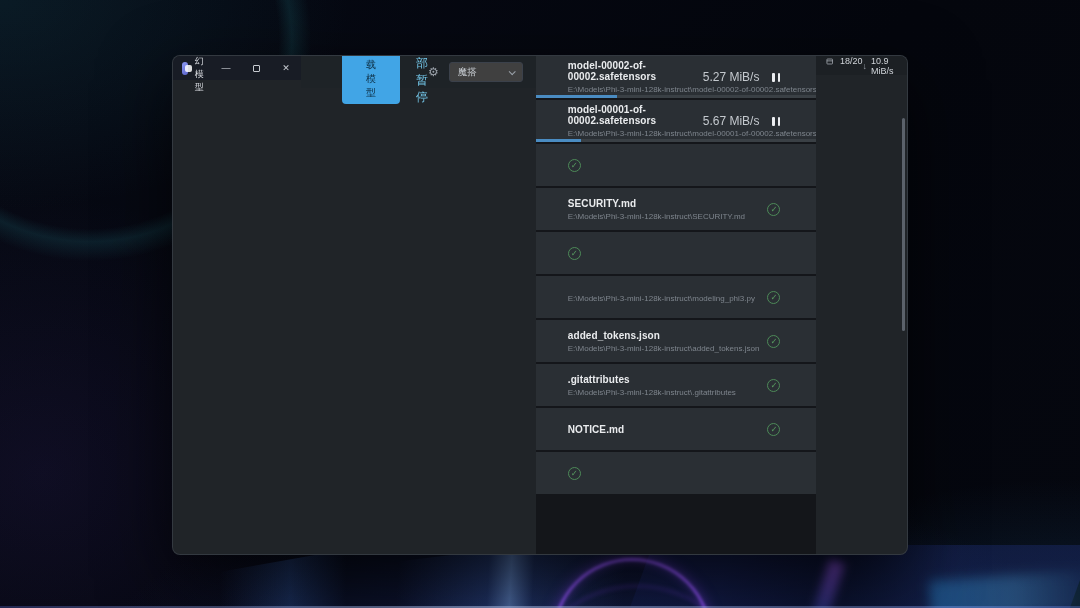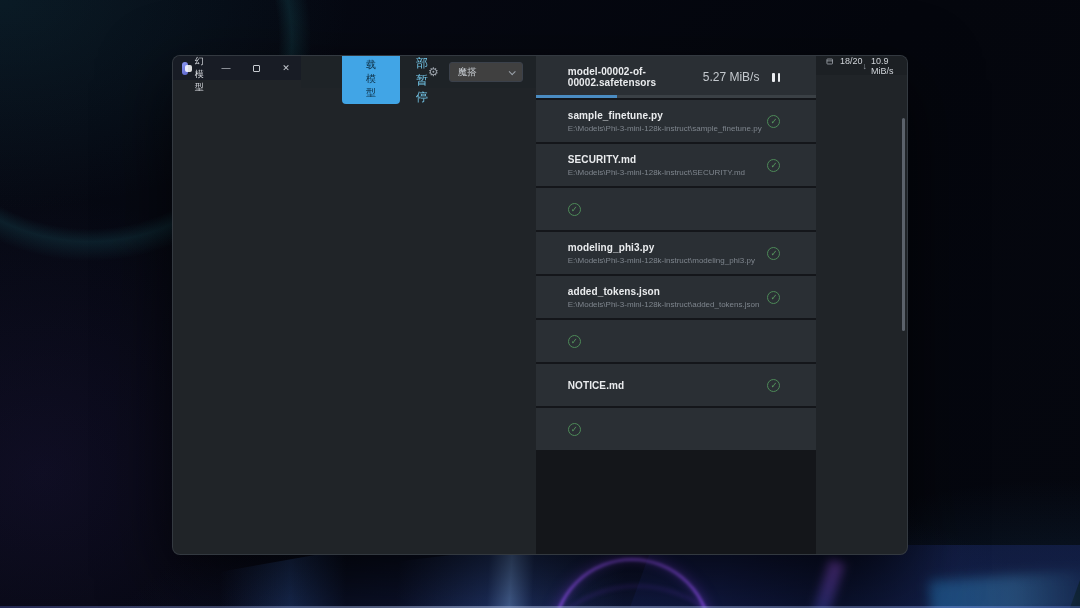--- a/index.html
+++ b/index.html
@@ -118,39 +118,52 @@
         <span class="chev"></span>
       </div>
     </div>
   </div>
 
   <div class="list">
 
     <div class="row">
       <div class="file-info">
         <div class="file-name">model-00002-of-00002.safetensors</div>
+        <div class="file-path">E:\Models\Phi-3-mini-128k-instruct\model-00002-of-00002.safetensors</div>
       </div>
       <div class="row-right">
         <span class="speed">5.27 MiB/s</span>
         <div class="pause-btn">
             <span class="pause-bar"></span>
             <span class="pause-bar"></span>
           </div>
       </div>
       <div class="progress-track">
         <div class="progress-fill" style="width: 29%;"></div>
       </div>
     </div>
 
-
-    <div class="row">
-      <div class="file-info">
-        <div class="file-name">sample_finetune.py</div>
-        <div class="file-path">E:\Models\Phi-3-mini-128k-instruct\sample_finetune.py</div>
-      </div>
+    <div class="row">
+      <div class="file-info">
+        <div class="file-name">model-00001-of-00002.safetensors</div>
+        <div class="file-path">E:\Models\Phi-3-mini-128k-instruct\model-00001-of-00002.safetensors</div>
+      </div>
+      <div class="row-right">
+        <span class="speed">5.67 MiB/s</span>
+        <div class="pause-btn">
+            <span class="pause-bar"></span>
+            <span class="pause-bar"></span>
+          </div>
+      </div>
+      <div class="progress-track">
+        <div class="progress-fill" style="width: 16%;"></div>
+      </div>
+    </div>
+
+    <div class="row">
       <div class="row-right">
           <span class="check-icon">✓</span>
         </div>
     </div>
 
     <div class="row">
       <div class="file-info">
         <div class="file-name">SECURITY.md</div>
         <div class="file-path">E:\Models\Phi-3-mini-128k-instruct\SECURITY.md</div>
       </div>
@@ -160,39 +173,42 @@
     </div>
 
     <div class="row">
       <div class="row-right">
           <span class="check-icon">✓</span>
         </div>
     </div>
 
     <div class="row">
       <div class="file-info">
-        <div class="file-name">modeling_phi3.py</div>
         <div class="file-path">E:\Models\Phi-3-mini-128k-instruct\modeling_phi3.py</div>
       </div>
       <div class="row-right">
           <span class="check-icon">✓</span>
         </div>
     </div>
 
     <div class="row">
       <div class="file-info">
         <div class="file-name">added_tokens.json</div>
         <div class="file-path">E:\Models\Phi-3-mini-128k-instruct\added_tokens.json</div>
       </div>
       <div class="row-right">
           <span class="check-icon">✓</span>
         </div>
     </div>
 
     <div class="row">
+      <div class="file-info">
+        <div class="file-name">.gitattributes</div>
+        <div class="file-path">E:\Models\Phi-3-mini-128k-instruct\.gitattributes</div>
+      </div>
       <div class="row-right">
           <span class="check-icon">✓</span>
         </div>
     </div>
 
     <div class="row">
       <div class="file-info">
         <div class="file-name">NOTICE.md</div>
       </div>
       <div class="row-right">

